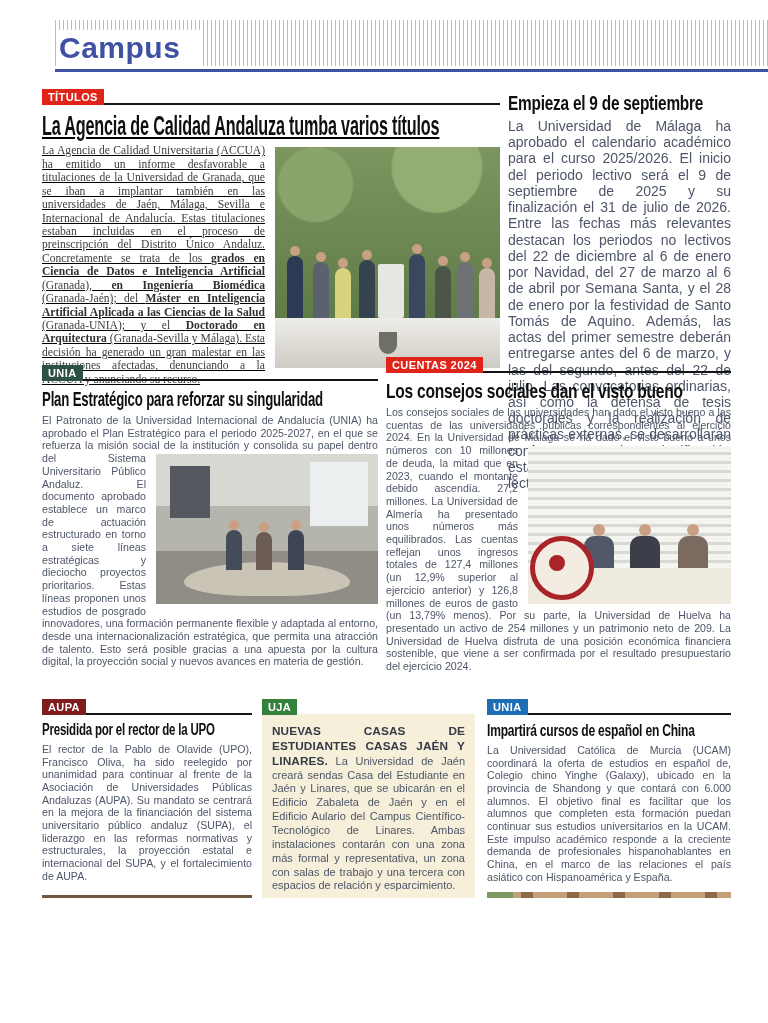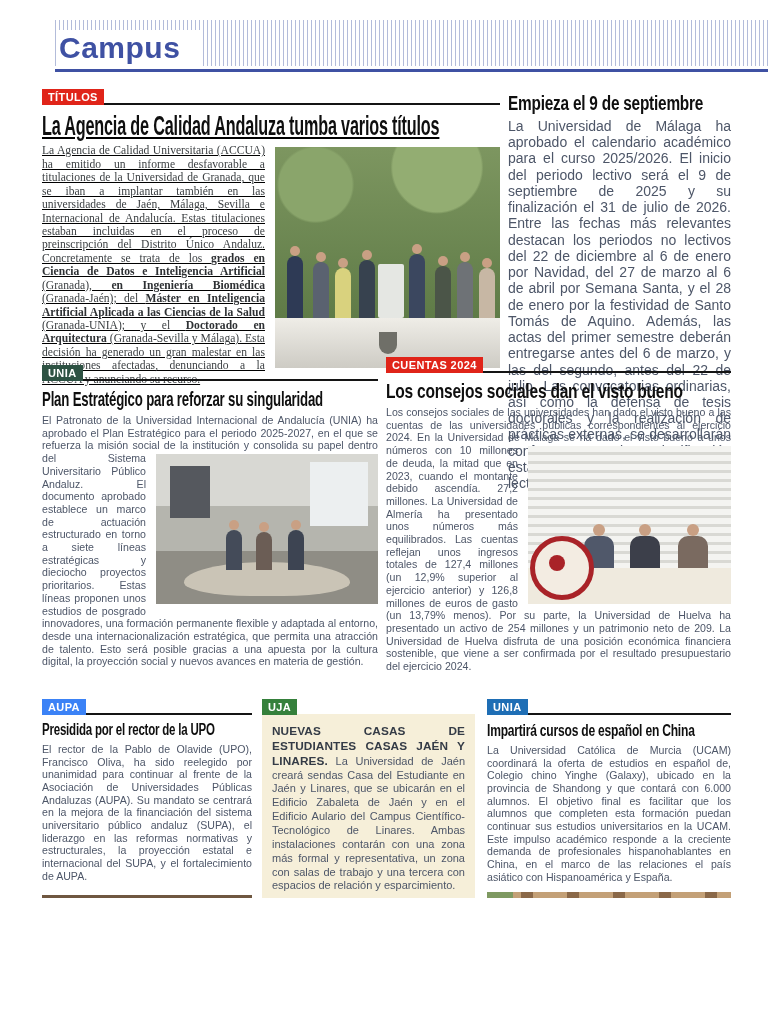--- a/index.html
+++ b/index.html
@@ -15,21 +15,21 @@
 
   
   .art{position:absolute;}
   .tagline{position:relative;height:17px;border-bottom:2px solid #141414;}
   .tag{position:absolute;left:0;bottom:-2px;display:inline-block;color:#fff;
        font-weight:bold;font-size:11px;line-height:1;padding:3px 6px 2px;letter-spacing:.4px;white-space:nowrap;}
   .tag-red{background:#e02419;}
   .tag-blue{background:#1e6eb5;}
   .tag-dgreen{background:#2d5243;}
   .tag-green{background:#35803b;}
-  .tag-maroon{background:#3b82f6;}
+  .tag-maroon{background:#7f1d1d;}
 
   .hl{font-weight:bold;color:#0f0f0f;white-space:nowrap;transform-origin:0 50%;
       letter-spacing:-.3px;margin:7px 0 4px;line-height:1.05;}
   .hl-a1{font-size:27px;transform:scaleX(.60);}
   .hl-a2{font-size:20px;transform:scaleX(.77);}
   .hl-a3{font-size:21px;transform:scaleX(.63);}
   .hl-a4{font-size:21px;transform:scaleX(.74);}
   .hl-a5{font-size:16px;transform:scaleX(.72);}
   .hl-a7{font-size:17px;transform:scaleX(.71);}
 

